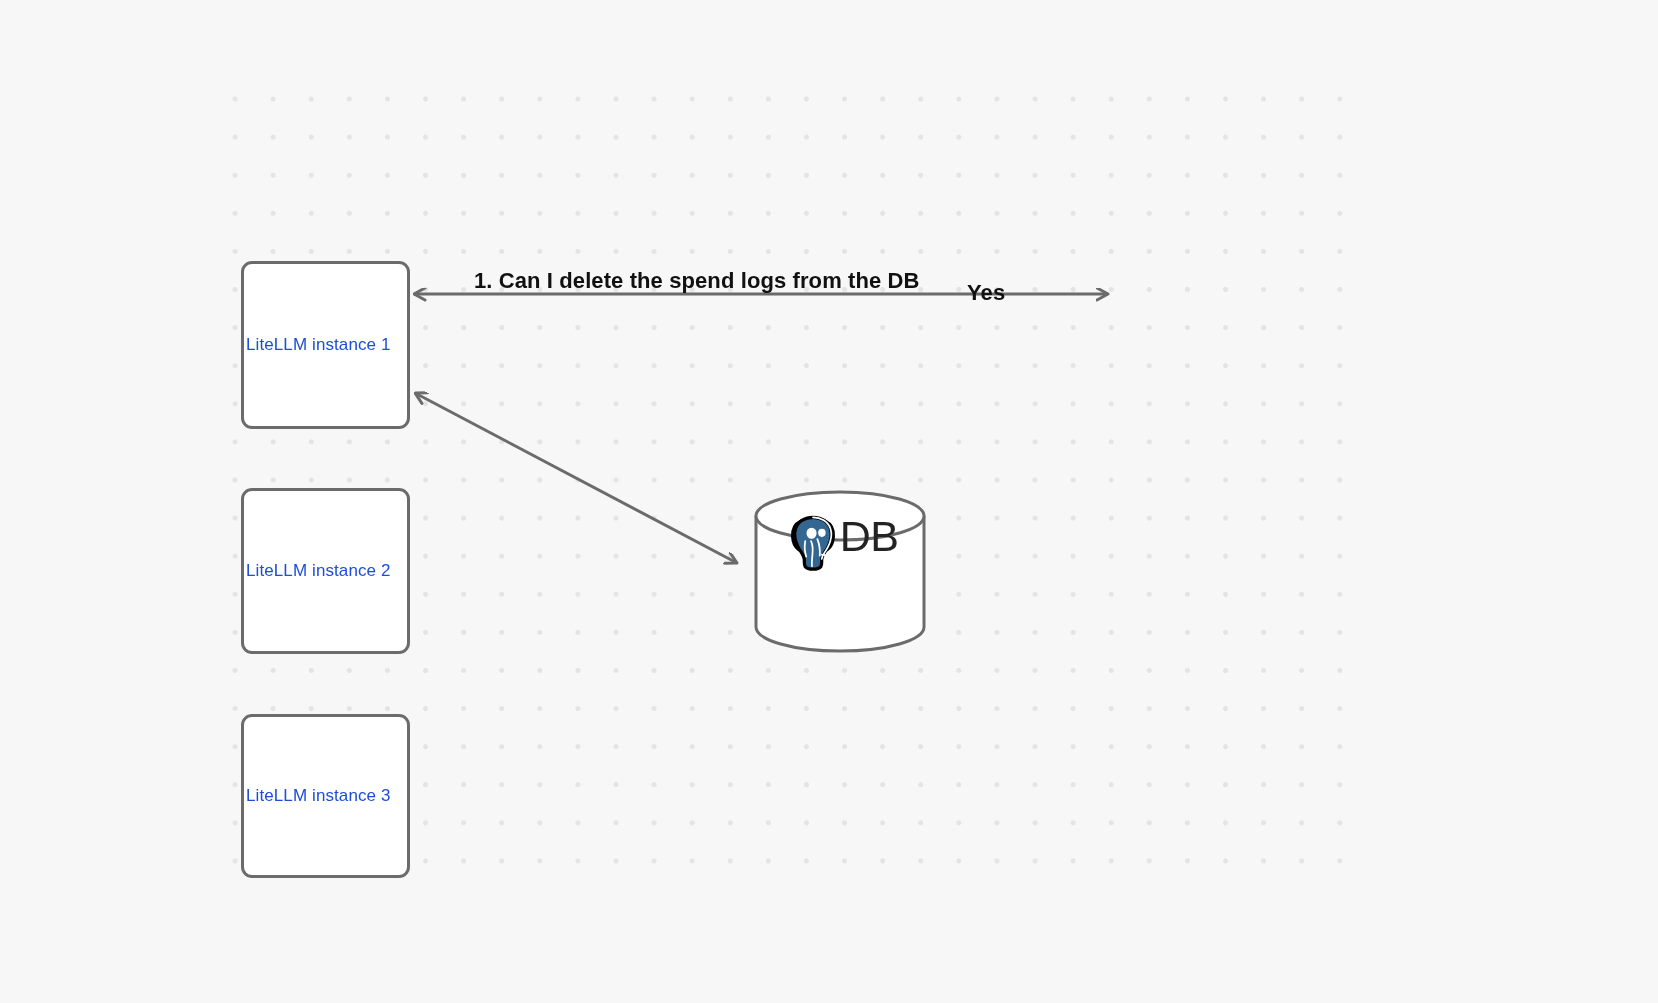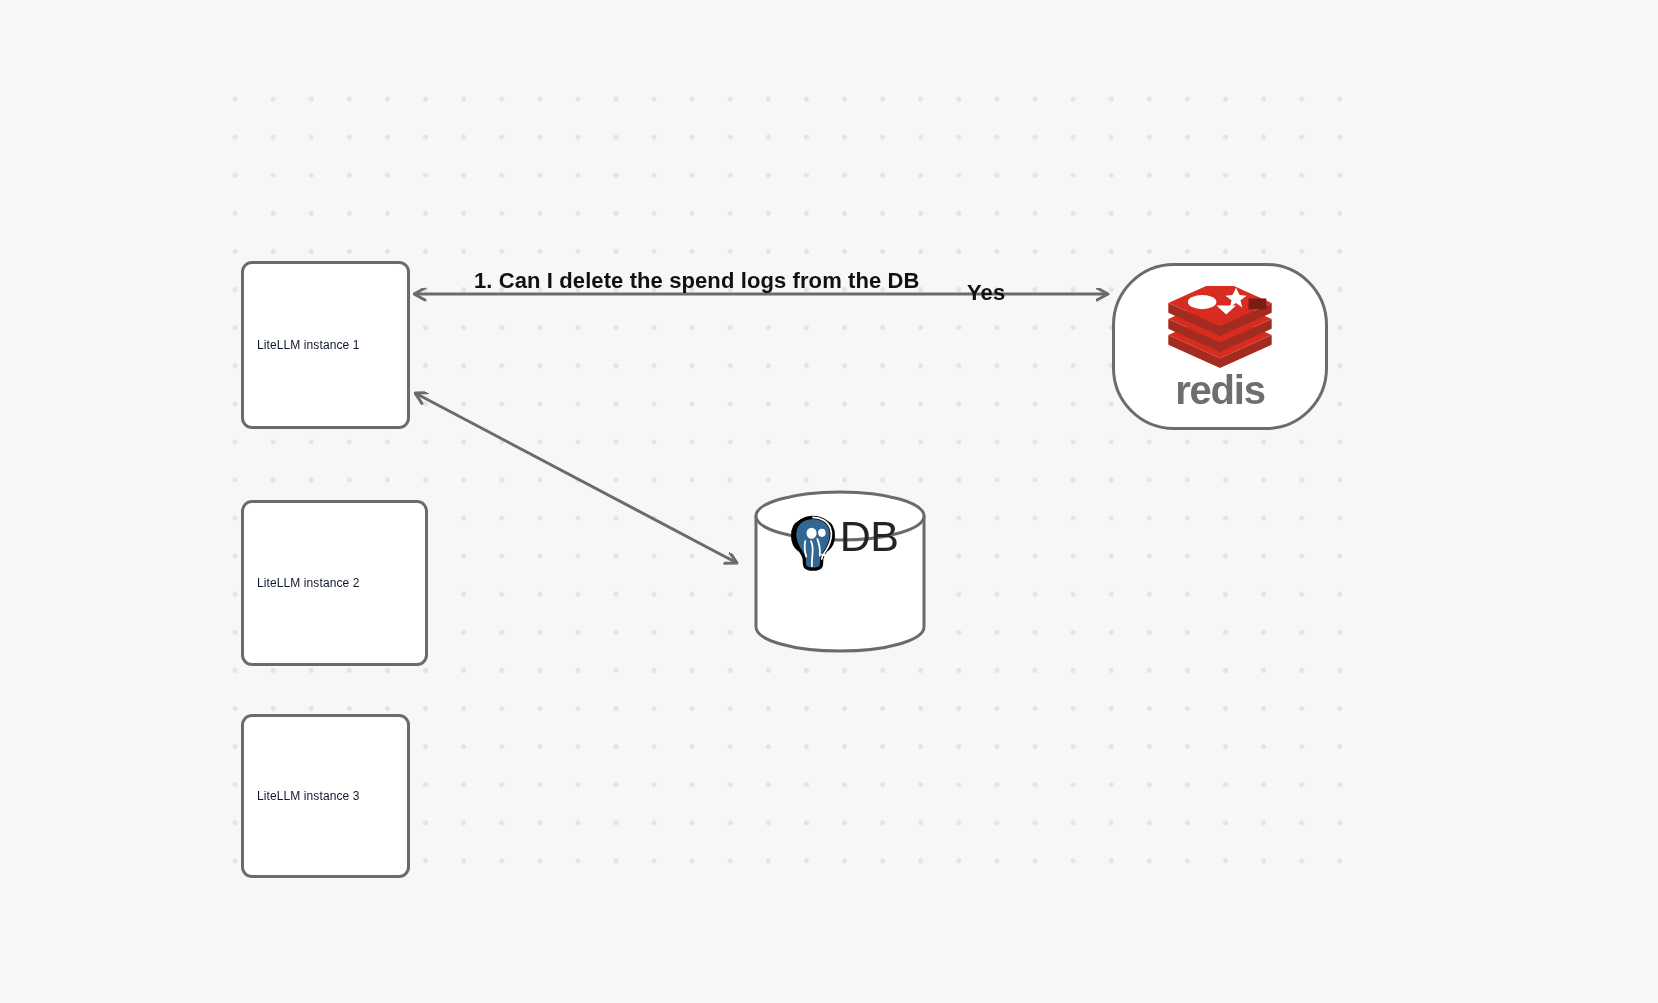--- a/index.html
+++ b/index.html
@@ -27,28 +27,28 @@
     position:absolute;
     background:#ffffff;
     border:3px solid #6b6b6b;
     border-radius:11px;
     box-sizing:border-box;
     display:flex;
     align-items:center;
     justify-content:flex-start;
   }
   .node-box .node-label{
-    font-size:12px;
-    color:#0f172a;
-    padding-left:13px;
+    font-size:17px;
+    color:#1d4ed8;
+    padding-left:2px;
     letter-spacing:.1px;
     white-space:nowrap;
   }
   #llm1{left:241px;top:261px;width:169px;height:168px;}
-  #llm2{left:241px;top:500px;width:187px;height:166px;}
+  #llm2{left:241px;top:488px;width:169px;height:166px;}
   #llm3{left:241px;top:714px;width:169px;height:164px;}
 
   #redis-node{
     position:absolute;
     left:1112px;top:263px;width:216px;height:167px;
     background:#ffffff;
     border:3px solid #6b6b6b;
     border-radius:62px;
     box-sizing:border-box;
     display:flex;flex-direction:column;
@@ -117,41 +117,20 @@
   <div class="node-box" id="llm1">
     <span class="node-label">LiteLLM instance 1</span>
   </div>
   <div class="node-box" id="llm2">
     <span class="node-label">LiteLLM instance 2</span>
   </div>
   <div class="node-box" id="llm3">
     <span class="node-label">LiteLLM instance 3</span>
   </div>
 
-  <div id="redis-node">
-    <div id="redis-logo-wrap">
-      <svg width="108" height="82" viewBox="0 0 120 92" xmlns="http://www.w3.org/2000/svg">
-
-        <path d="M60 92 L2 66 L2 55 L60 81 L118 55 L118 66 Z" fill="#a32b20"></path>
-        <path d="M60 81 L2 55 L60 29 L118 55 Z" fill="#d82c20"></path>
-
-        <path d="M60 74 L2 48 L2 37 L60 63 L118 37 L118 48 Z" fill="#a32b20"></path>
-        <path d="M60 63 L2 37 L60 11 L118 37 Z" fill="#d82c20"></path>
-
-        <path d="M60 56 L2 30 L2 19 L60 45 L118 19 L118 30 Z" fill="#a32b20"></path>
-        <path d="M60 45 L2 19 L60 -7 L118 19 Z" fill="#d82c20"></path>
-
-        <ellipse cx="40" cy="18" rx="16" ry="8" fill="#ffffff"></ellipse>
-        <polygon points="78,2 82,10 90,11 83,16 85,24 78,19 71,24 73,16 66,11 74,10" fill="#ffffff"></polygon>
-        <polygon points="56,22 78,22 67,32" fill="#ffffff"></polygon>
-        <polygon points="92,14 112,14 112,26 92,26" fill="#7a1d15"></polygon>
-      </svg>
-      <span id="redis-wordmark">redis</span>
-    </div>
-  </div>
 
   <div id="db-node">
     <svg width="174" height="163" viewBox="0 0 174 163" xmlns="http://www.w3.org/2000/svg" style="position:absolute;left:0;top:0;">
       <path d="M3 26 L3 137 A84 24 0 0 0 171 137 L171 26" fill="#ffffff" stroke="#6b6b6b" stroke-width="3"></path>
       <ellipse cx="87" cy="26" rx="84" ry="24" fill="#ffffff" stroke="#6b6b6b" stroke-width="3"></ellipse>
     </svg>
     <div id="db-inner">
       <svg width="62" height="62" viewBox="0 0 64 64" xmlns="http://www.w3.org/2000/svg">
         <g stroke="#000000" stroke-width="3.4" stroke-linejoin="round" stroke-linecap="round">
           <path d="M44.5 9.5 C50 12 53.5 17.5 53 25.5 C52.6 32 50 36.5 47 38.5

